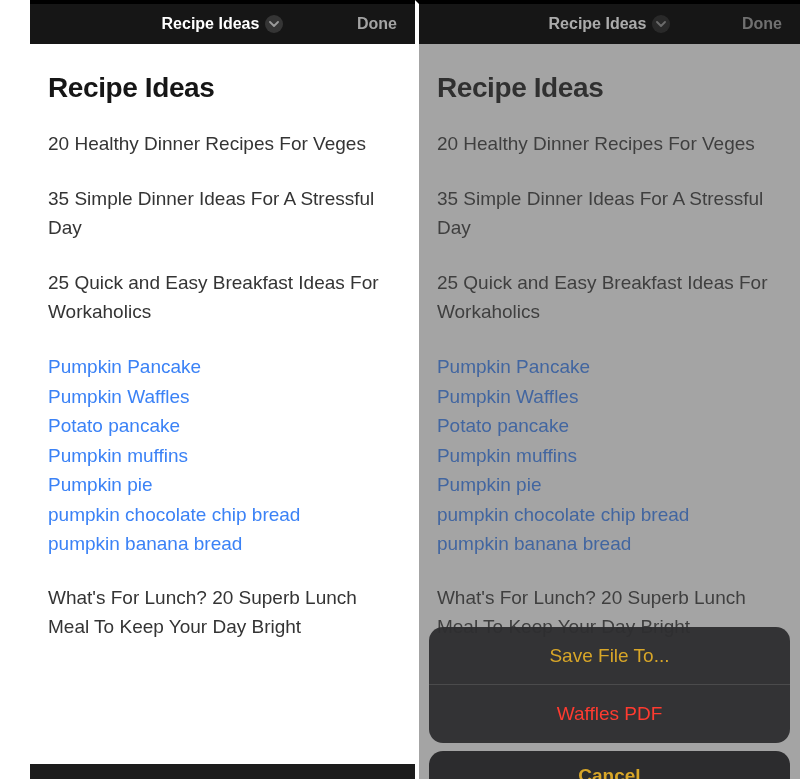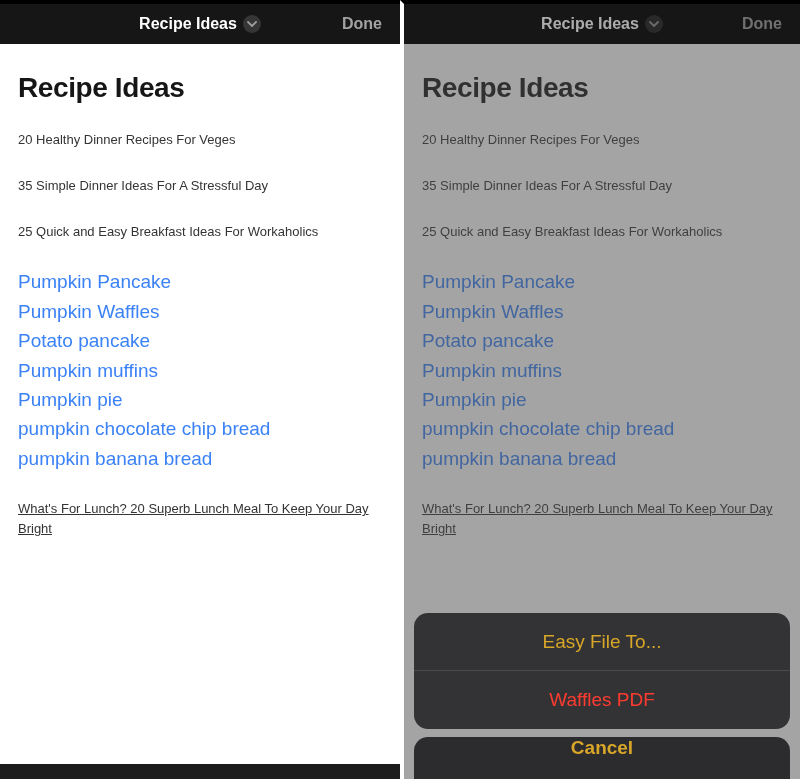--- a/index.html
+++ b/index.html
@@ -1,38 +1,38 @@
 <!DOCTYPE html>
 <html><head>
 <meta charset="utf-8">
 <style>
   * { box-sizing: border-box; margin: 0; padding: 0; }
   html, body { width: 800px; height: 779px; overflow: hidden; font-family: -apple-system, "Helvetica Neue", Helvetica, Arial, sans-serif; background: #fff; }
-  .row { display: flex; width: 800px; height: 779px; }
+  .row { display: flex; width: 800px; height: 779px; padding-left: 30px; }
   .phone { position: relative; width: 400px; height: 779px; display: flex; flex-direction: column; overflow: hidden; border-top: 4px solid #000; }
   .phone.right { border-left: 4px solid #fff; }
   .nav { height: 40px; background: #161616; display: flex; align-items: center; justify-content: center; position: relative; flex: 0 0 auto; }
   .nav-title { color: #fff; font-size: 16px; font-weight: 700; display: flex; align-items: center; gap: 6px; }
   .nav-done { position: absolute; right: 18px; top: 50%; transform: translateY(-50%); color: #a3a3a3; font-size: 16px; font-weight: 600; }
   .right .nav-title, .right .nav-done { opacity: .64; }
   .chev { width: 18px; height: 18px; border-radius: 50%; display: inline-flex; align-items: center; justify-content: center; background: #353535; }
   .chev svg { display:block; }
   .note { flex: 1 1 auto; background: #fff; padding: 22px 14px 0 18px; position: relative; overflow: hidden; }
   .note-title { font-size: 28px; font-weight: 800; color: #161616; margin: 6px 0 26px; letter-spacing: -.4px; }
-  .para { font-size: 13px; line-height: 1.52; color: #343434; margin-bottom: 26px; }
+  .para { font-size: 19px; line-height: 1.52; color: #343434; margin-bottom: 26px; }
   .list { font-size: 19px; line-height: 1.55; color: #3b82f6; margin-bottom: 26px; }
   .list div { margin: 0; }
-  .para.last { margin-bottom: 0; text-decoration: underline; }
+  .para.last { margin-bottom: 0; }
   .overlay { position: absolute; inset: 0; background: rgba(74,74,74,0.5); pointer-events: none; }
   .sheet-wrap { position: absolute; left: 10px; right: 10px; bottom: 0; }
   .sheet { background: rgba(46,46,48,0.96); border-radius: 14px; overflow: hidden; margin-bottom: 8px; }
   .sheet-item { height: 58px; display: flex; align-items: center; justify-content: center; font-size: 19px; }
   .sheet-item.save { color: #d8a628; border-bottom: 1px solid rgba(120,120,120,0.35); }
   .sheet-item.delete { color: #ff3b30; }
-  .cancel { background: rgba(42,42,44,0.98); border-radius: 14px 14px 0 0; height: 42px; display: flex; align-items: flex-start; justify-content: center; overflow: hidden; }
+  .cancel { background: rgba(42,42,44,0.98); border-radius: 14px 14px 0 0; height: 28px; display: flex; align-items: flex-end; justify-content: center; overflow: hidden; }
   .cancel span { color: #d8a628; font-size: 19px; font-weight: 700; margin-bottom: -8px; }
   .bottom-strip { position: absolute; left: 0; right: 0; bottom: 0; height: 15px; background: #1c1c1c; }
 </style>
 </head>
 <body>
 
 <div class="row">
 
   <div class="phone left">
     <div class="nav">
@@ -90,21 +90,21 @@
         <div>Pumpkin pie</div>
         <div>pumpkin chocolate chip bread</div>
         <div>pumpkin banana bread</div>
       </div>
       <div class="para last">What's For Lunch? 20 Superb Lunch Meal To Keep Your Day Bright</div>
 
       <div class="overlay"></div>
 
       <div class="sheet-wrap">
         <div class="sheet">
-          <div class="sheet-item save">Easy File To...</div>
+          <div class="sheet-item save">Save File To...</div>
           <div class="sheet-item delete">Waffles PDF</div>
         </div>
         <div class="cancel">
           <span>Cancel</span>
         </div>
       </div>
     </div>
   </div>
 
 </div>

